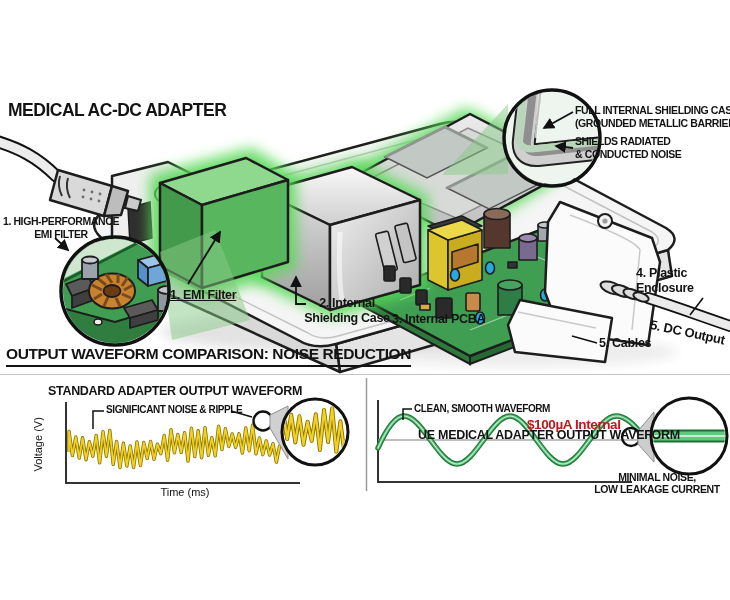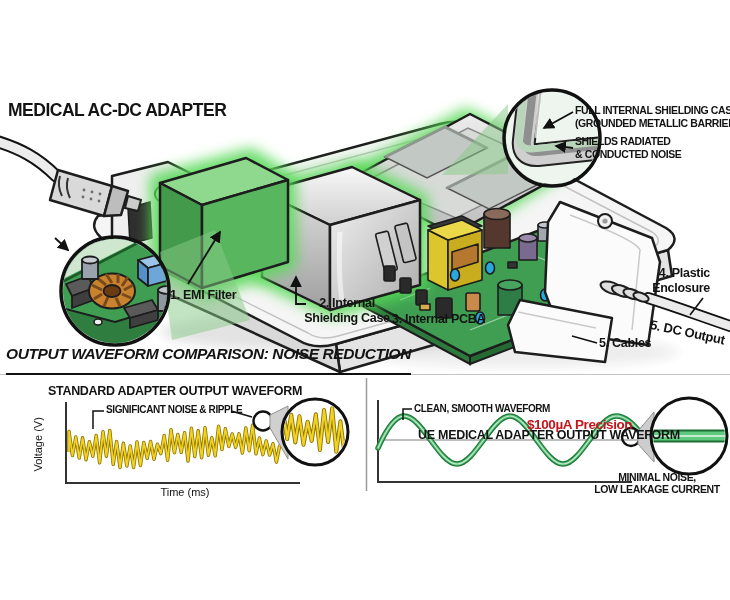--- a/index.html
+++ b/index.html
@@ -2,24 +2,24 @@
 <html><head>
 <meta charset="utf-8">
 <style>
   html,body{margin:0;padding:0;background:#fff;}
   .canvas{position:relative;width:730px;height:600px;background:#fff;overflow:hidden;
           font-family:"Liberation Sans",sans-serif;}
   .scene{position:absolute;left:0;top:0;width:730px;height:600px;}
   .lbl{position:absolute;font-weight:700;color:#131313;line-height:1.16;
        letter-spacing:-0.3px;white-space:nowrap;}
   .ctr{text-align:center;}
-  .rgt{text-align:right;}
+  .rgt{text-align:left;}
   .ln{display:block;}
   .title{font-size:17.5px;line-height:1.12;letter-spacing:-0.5px;}
-  .heading{font-size:15.5px;border-bottom:2.5px solid #111;padding-bottom:10px;letter-spacing:-0.4px;font-style:italic;}
+  .heading{font-size:15.5px;border-bottom:2.5px solid #111;padding-bottom:2px;letter-spacing:-0.4px;}
   .panel-title{font-size:12.5px;}
   .anno{font-size:10px;letter-spacing:-0.4px;}
   .axis{font-weight:400;font-size:11px;letter-spacing:0;}
   .part{font-size:12.5px;}
   .callout{font-size:10.5px;letter-spacing:-0.4px;line-height:1.24;}
   .precision{font-size:13.5px;color:#c3161c;letter-spacing:-0.4px;}
 </style>
 </head>
 <body>
 
@@ -297,31 +297,35 @@
         <line x1="651" y1="436" x2="729" y2="436" stroke="#eaf7ee" stroke-width="1.6"></line>
       </g>
     </g>
   </g>
 </svg>
 
 <div class="lbl title" style="left:8px;top:101px;">
   <span class="ln">MEDICAL AC-DC ADAPTER</span>
 </div>
 
+<div class="lbl ctr callout" style="left:0px;top:215px;width:122px;font-size:10.5px;">
+  <span class="ln">1. HIGH-PERFORMANCE</span>
+  <span class="ln">EMI FILTER</span>
+</div>
 
 <div class="lbl callout" style="left:575px;top:104px;">
   <span class="ln">FULL INTERNAL SHIELDING CASE</span>
   <span class="ln">(GROUNDED METALLIC BARRIER)</span>
 </div>
 <div class="lbl callout" style="left:575px;top:135px;">
   <span class="ln">SHIELDS RADIATED</span>
   <span class="ln">&amp; CONDUCTED NOISE</span>
 </div>
 
-<div class="lbl part" style="left:170px;top:288px;">1. EMI Filter</div>
+<div class="lbl part" style="left:170px;top:288px;text-decoration:underline;">1. EMI Filter</div>
 
 <div class="lbl ctr part" style="left:304px;top:296px;width:86px;">
   <span class="ln">2. Internal</span>
   <span class="ln">Shielding Case</span>
 </div>
 
 <div class="lbl part" style="left:392px;top:312px;">3. Internal PCBA</div>
 
 <div class="lbl rgt part" style="left:636px;top:266px;width:74px;">
   <span class="ln">4. Plastic</span>
@@ -334,19 +338,19 @@
 
 <div class="lbl heading" style="left:6px;top:345px;">OUTPUT WAVEFORM COMPARISON: NOISE REDUCTION</div>
 
 <div class="lbl ctr panel-title" style="left:40px;top:384px;width:270px;">STANDARD ADAPTER OUTPUT WAVEFORM</div>
 <div class="lbl anno" style="left:106px;top:404px;">SIGNIFICANT NOISE &amp; RIPPLE</div>
 <div class="lbl ctr axis" style="left:-4px;top:438px;width:84px;transform:rotate(-90deg);">Voltage (V)</div>
 <div class="lbl ctr axis" style="left:130px;top:486px;width:110px;">Time (ms)</div>
 
 <div class="lbl ctr panel-title" style="left:399px;top:384px;width:300px;margin-top:44px;">UE MEDICAL ADAPTER OUTPUT WAVEFORM</div>
 <div class="lbl anno" style="left:414px;top:403px;">CLEAN, SMOOTH WAVEFORM</div>
-<div class="lbl precision" style="left:527px;top:417px;">$100µA Precision</div>
+<div class="lbl precision" style="left:527px;top:417px;">$100µA Internal</div>
 <div class="lbl ctr" style="left:587px;top:472px;width:140px;font-size:10.5px;line-height:1.1;letter-spacing:-0.4px;">
   <span class="ln">MINIMAL NOISE,</span>
   <span class="ln">LOW LEAKAGE CURRENT</span>
 </div>
 
 </div>
 
 </body></html>

